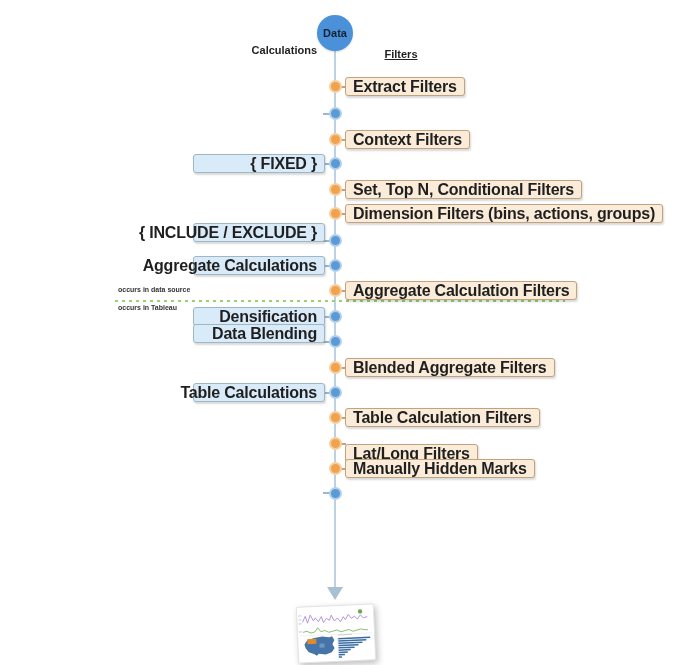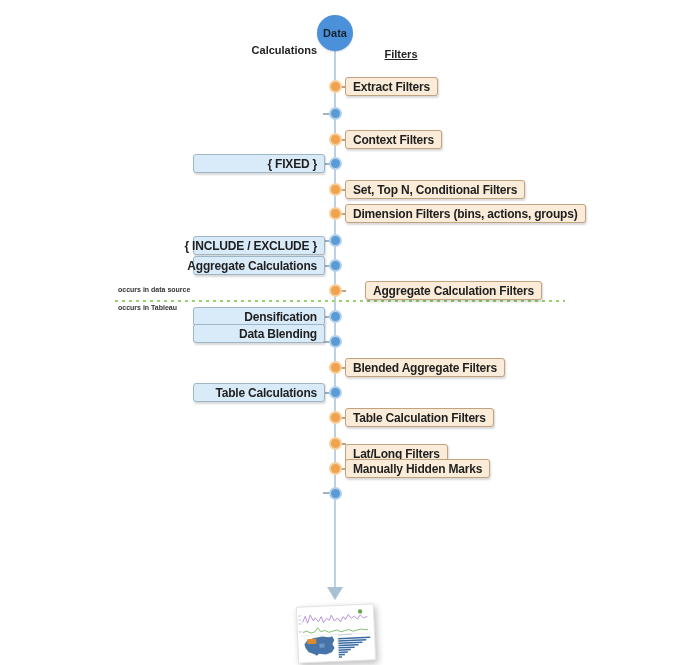--- a/index.html
+++ b/index.html
@@ -11,21 +11,21 @@
   .data-circle{
     position:absolute;left:317px;top:15px;width:36px;height:36px;border-radius:50%;
     background:var(--data-node,#4a91d9);display:flex;align-items:center;justify-content:center;
     font-weight:bold;font-size:11px;color:#16222e;z-index:5;box-shadow:0 1px 2px rgba(0,0,0,.15);
   }
   .col-header{position:absolute;font-weight:bold;font-size:11px;color:#222;z-index:2;}
   .col-header.calcs{left:197px;top:44px;width:120px;text-align:right;}
   .col-header.filters{left:365px;top:48px;width:72px;text-align:center;text-decoration:underline;}
   .box{
     position:absolute;height:19px;box-sizing:border-box;border-radius:3px;
-    font-weight:bold;font-size:12px;letter-spacing:-0.2px;white-space:nowrap;
+    font-weight:bold;font-size:16px;letter-spacing:-0.2px;white-space:nowrap;
     display:flex;align-items:center;z-index:3;box-shadow:1px 1.5px 2px rgba(0,0,0,.15);
   }
   .box.left{
     left:193px;width:132px;justify-content:flex-end;padding:0 7px;
     background:var(--calc-box-fill,#d9ebf9);border:1px solid var(--calc-box-border,#9fb6c6);
   }
   .box.right{
     left:345px;justify-content:flex-start;padding:0 7px;
     background:var(--filter-box-fill,#faecd8);border:1px solid var(--filter-box-border,#c2a37f);
   }
@@ -127,27 +127,27 @@
     <div class="dot orange" style="top: 133px;"></div>
     <div class="box left" style="top: 154px;">{ FIXED }</div>
     <div class="stub left" style="top: 162.5px;"></div>
     <div class="dot blue" style="top: 157px;"></div>
     <div class="box right" style="top: 180px;">Set, Top N, Conditional Filters</div>
     <div class="stub right" style="top: 188.5px;"></div>
     <div class="dot orange" style="top: 183px;"></div>
     <div class="box right" style="top: 204px;">Dimension Filters (bins, actions, groups)</div>
     <div class="stub right" style="top: 212.5px;"></div>
     <div class="dot orange" style="top: 207px;"></div>
-    <div class="box left" style="top: 236px;">{ INCLUDE / EXCLUDE }</div>
+    <div class="box left" style="top: 223px;">{ INCLUDE / EXCLUDE }</div>
     <div class="stub left" style="top: 239.5px;"></div>
     <div class="dot blue" style="top: 234px;"></div>
     <div class="box left" style="top: 256px;">Aggregate Calculations</div>
     <div class="stub left" style="top: 264.5px;"></div>
     <div class="dot blue" style="top: 259px;"></div>
-    <div class="box right" style="top: 281px; margin-left: 20px;">Aggregate Calculation Filters</div>
+    <div class="box right" style="top: 281px;">Aggregate Calculation Filters</div>
     <div class="stub right" style="top: 289.5px;"></div>
     <div class="dot orange" style="top: 284px;"></div>
     <div class="box left" style="top: 307px;">Densification</div>
     <div class="stub left" style="top: 315.5px;"></div>
     <div class="dot blue" style="top: 310px;"></div>
     <div class="box left" style="top: 324px;">Data Blending</div>
     <div class="stub left" style="top: 340.5px;"></div>
     <div class="dot blue" style="top: 335px;"></div>
     <div class="box right" style="top: 358px;">Blended Aggregate Filters</div>
     <div class="stub right" style="top: 366.5px;"></div>

